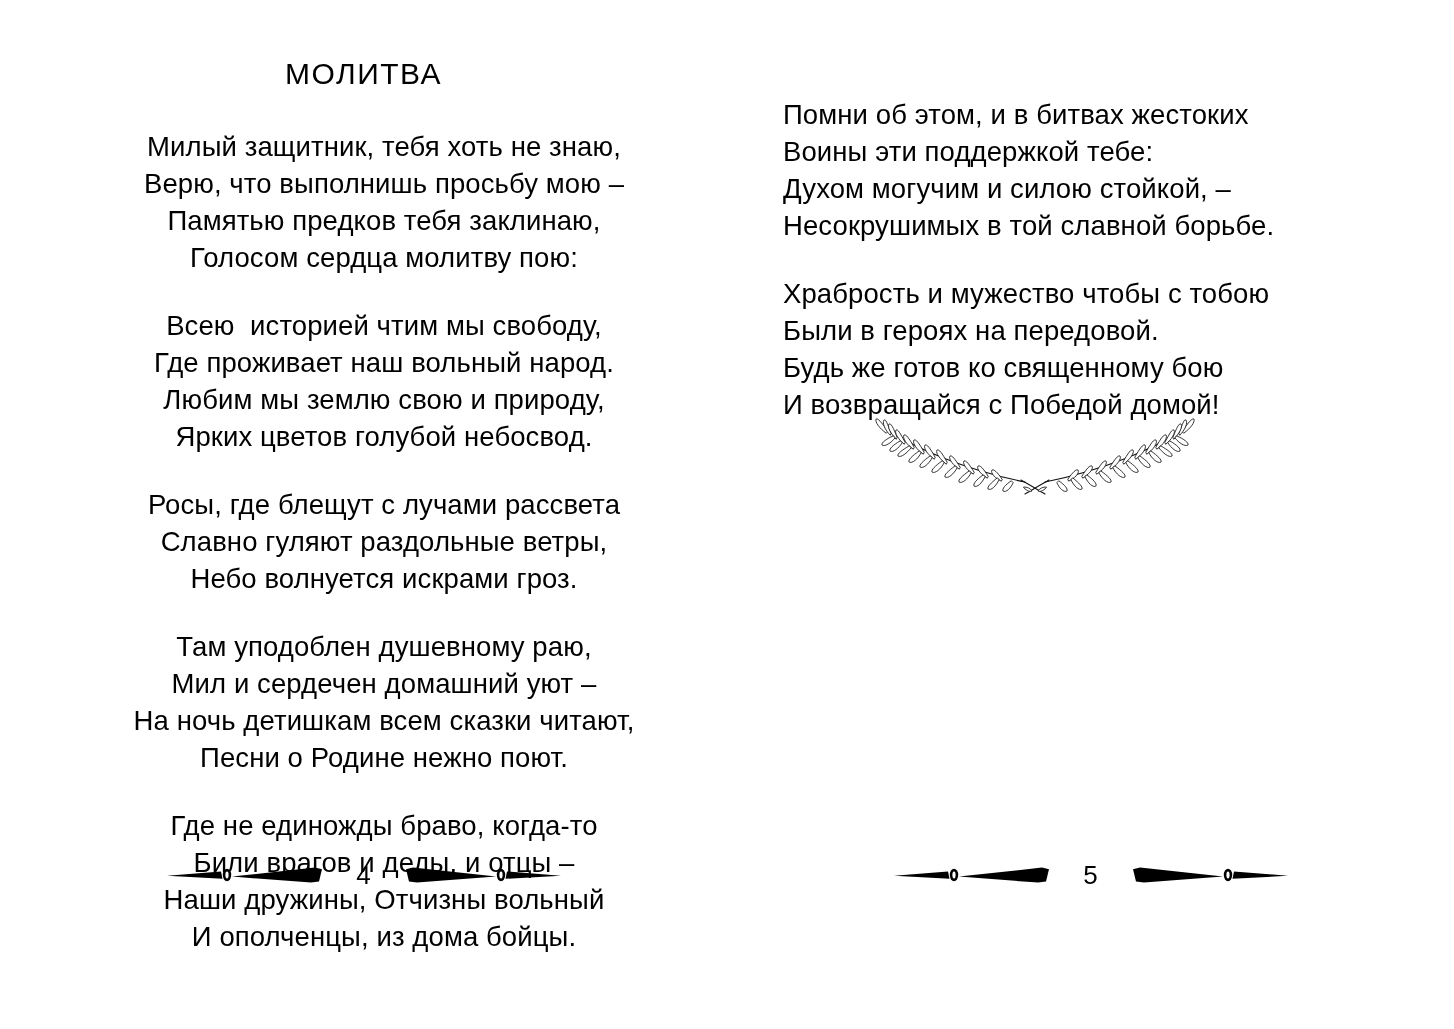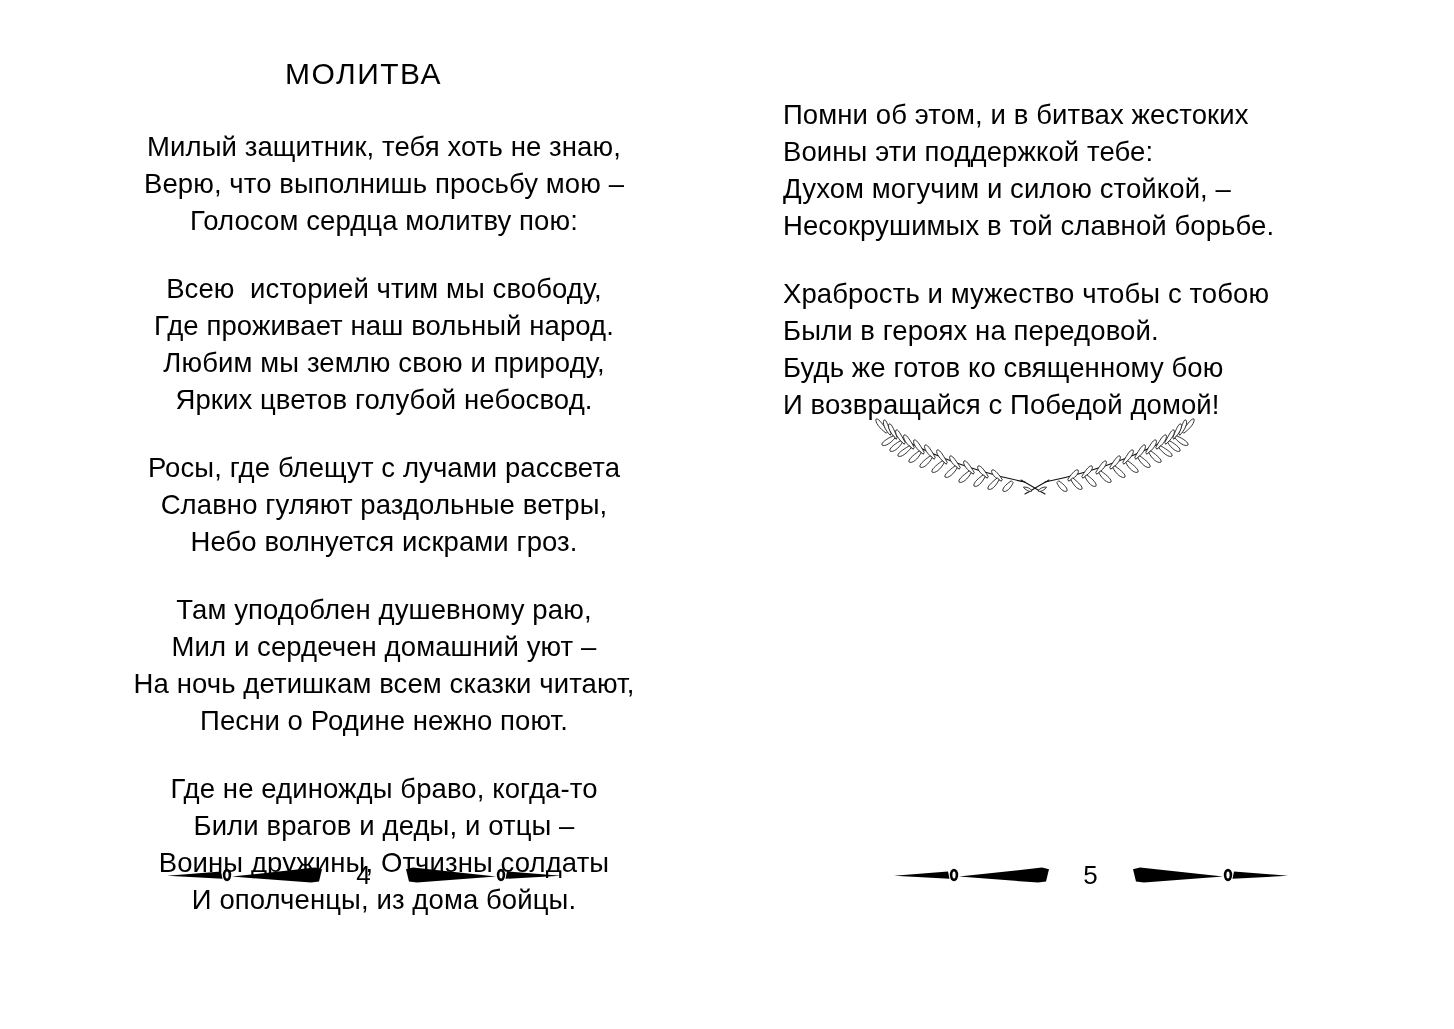--- a/index.html
+++ b/index.html
@@ -111,20 +111,21 @@
 
   <div class="page">
 
     <div class="poem-title">МОЛИТВА</div>
 
     <div class="poem-body-left">
 
       <div class="stanza">
         <div class="poem-line">Милый защитник, тебя хоть не знаю,</div>
         <div class="poem-line">Верю, что выполнишь просьбу мою –</div>
+        <div class="poem-line">Памятью предков тебя заклинаю,</div>
         <div class="poem-line">Голосом сердца молитву пою:</div>
       </div>
 
       <div class="stanza">
         <div class="poem-line">Всею  историей чтим мы свободу,</div>
         <div class="poem-line">Где проживает наш вольный народ.</div>
         <div class="poem-line">Любим мы землю свою и природу,</div>
         <div class="poem-line">Ярких цветов голубой небосвод.</div>
       </div>
 
@@ -137,21 +138,21 @@
       <div class="stanza">
         <div class="poem-line">Там уподоблен душевному раю,</div>
         <div class="poem-line">Мил и сердечен домашний уют –</div>
         <div class="poem-line">На ночь детишкам всем сказки читают,</div>
         <div class="poem-line">Песни о Родине нежно поют.</div>
       </div>
 
       <div class="stanza">
         <div class="poem-line">Где не единожды браво, когда-то</div>
         <div class="poem-line">Били врагов и деды, и отцы –</div>
-        <div class="poem-line">Воины дружины, Отчизны солдаты</div>
+        <div class="poem-line">Наши дружины, Отчизны вольный</div>
         <div class="poem-line">И ополченцы, из дома бойцы.</div>
       </div>
 
     </div>
 
     <div class="page-footer">
       <svg class="footer-rule" viewBox="0 0 176 34">
 
         <path d="M2,17.8 L56,13.4 L57.5,20.8 Z" fill="#000"></path>
 

